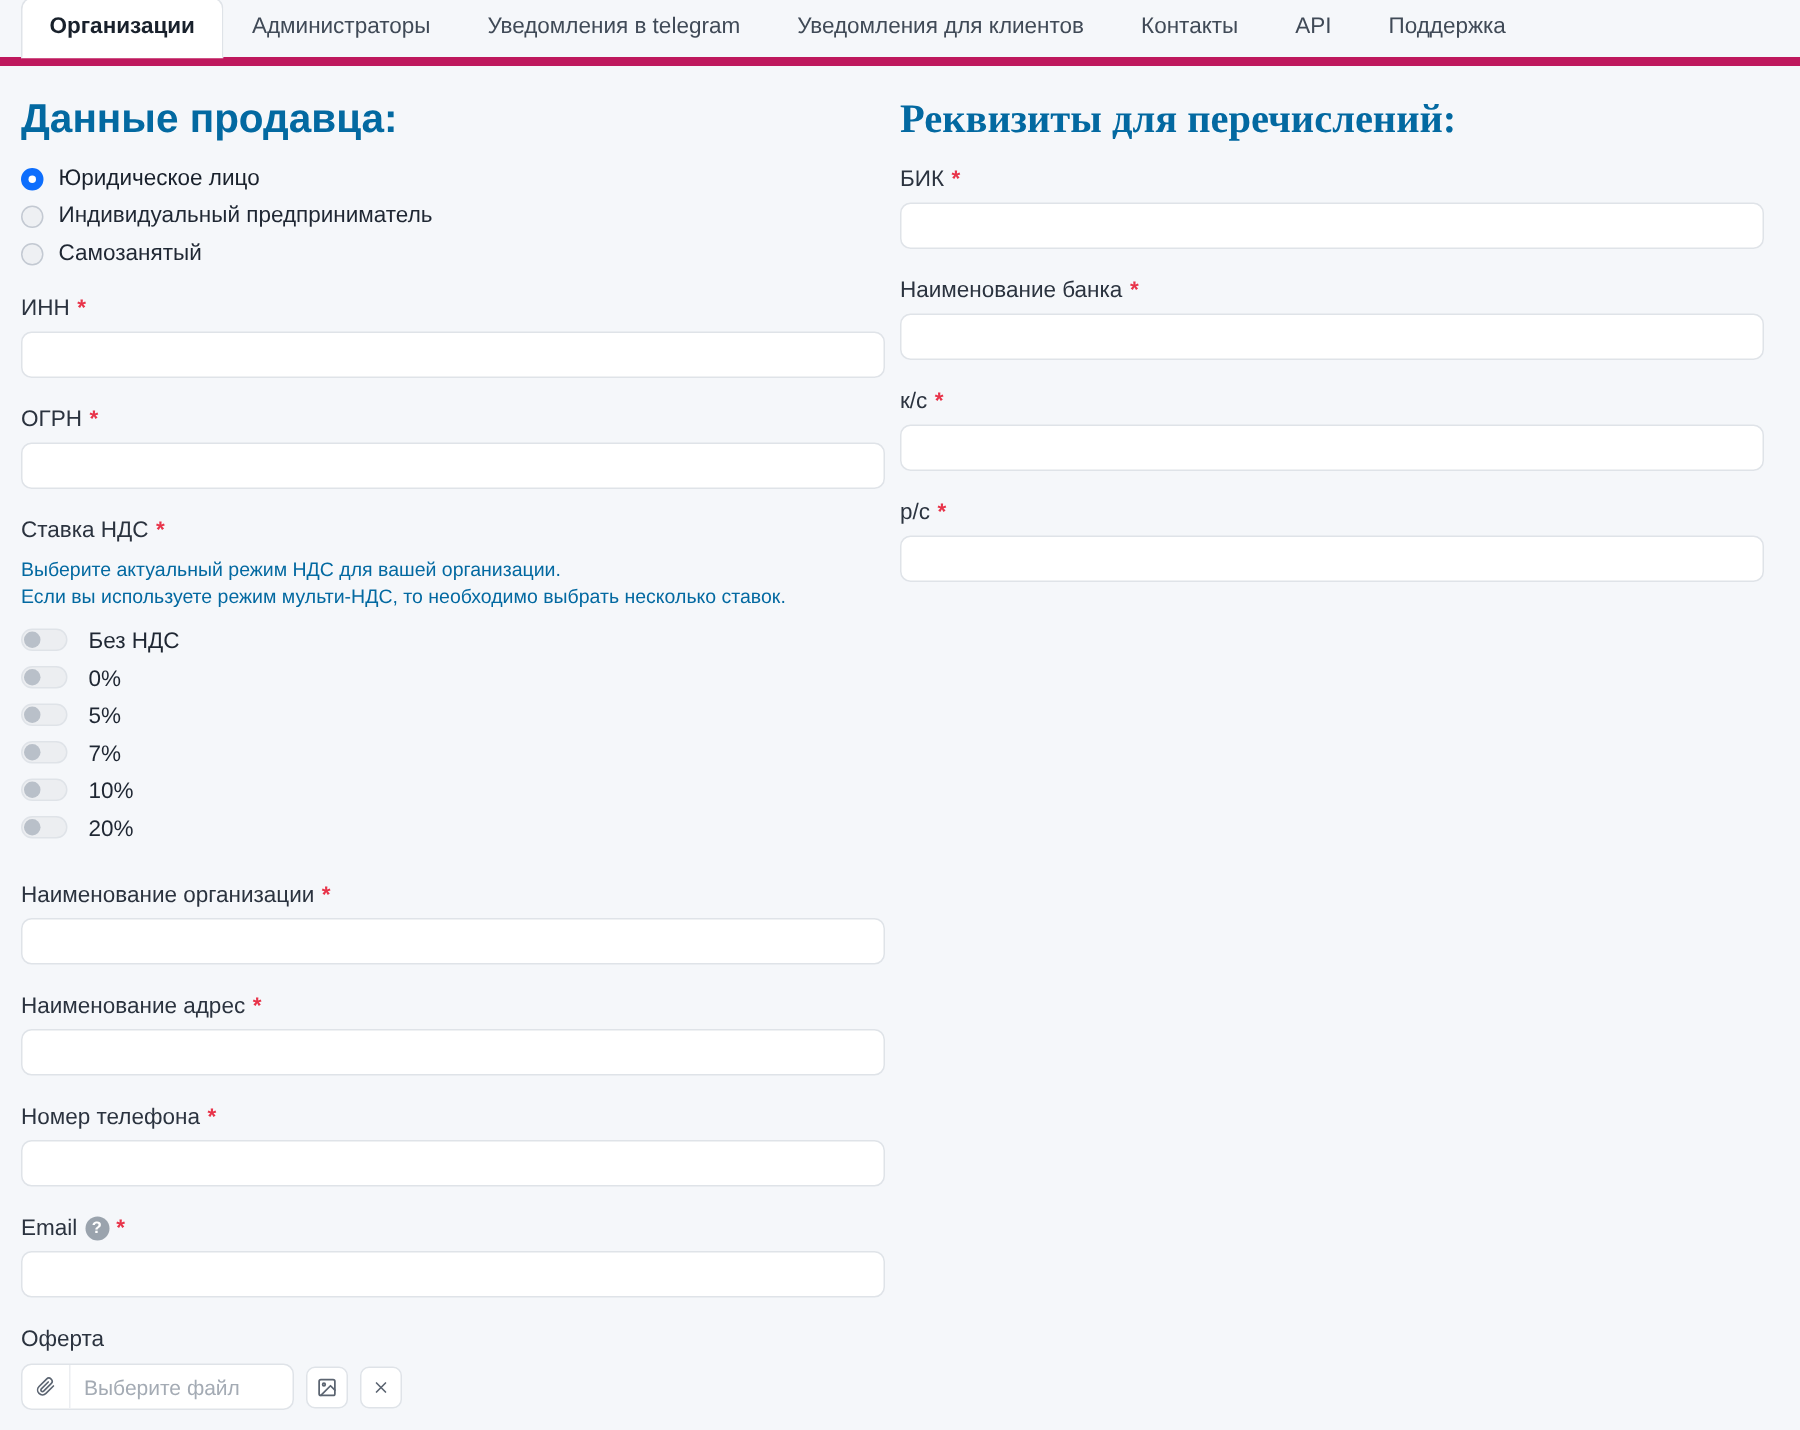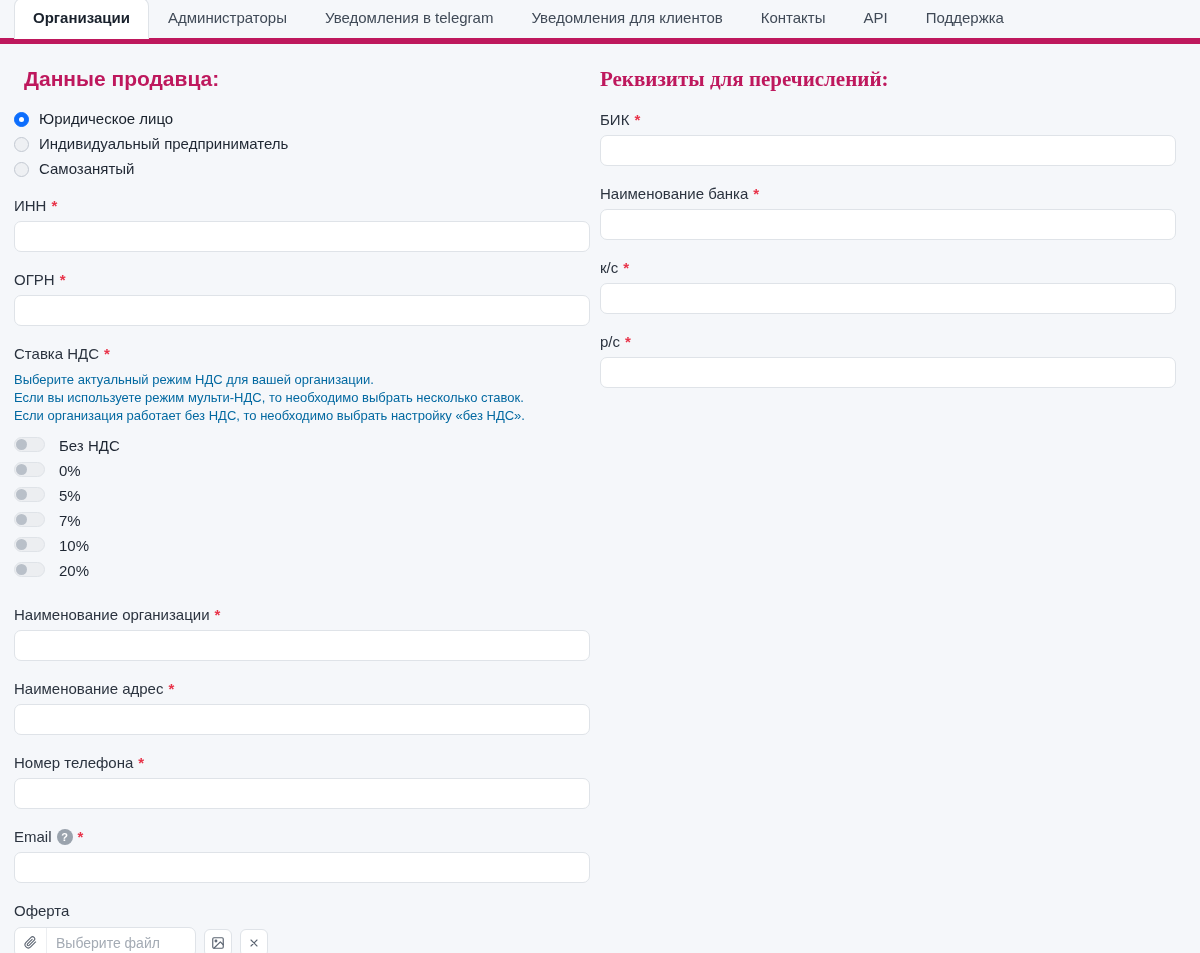--- a/index.html
+++ b/index.html
@@ -55,24 +55,24 @@
     padding: 22px 10px 0 14px;
     box-sizing: border-box;
   }
   .col-right {
     width: 600px;
     padding: 22px 12px 0 0;
     box-sizing: border-box;
   }
 
   .section-title {
-    font-size: 21px;
+    font-size: 27px;
     font-weight: bold;
-    color: #be185d;
-    margin: 0 0 18px 10px;
+    color: #0369a1;
+    margin: 0 0 18px 0;
     line-height: 26px;
   }
   .col-right .section-title {
     margin-left: 0;
     font-family: Liberation Serif, serif;
   }
 
   
   .radio-row {
     display: flex;
@@ -302,21 +302,20 @@
       <input class="input" type="text" value="" style="">
     </div>
 
     <div class="field">
       <div class="field-label">
         <span>Ставка НДС</span>
         <span class="req">*</span>
       </div>
       <div class="hint">Выберите актуальный режим НДС для вашей организации.</div>
       <div class="hint" style="margin-top:0">Если вы используете режим мульти-НДС, то необходимо выбрать несколько ставок.</div>
-      <div class="hint" style="margin-top:0">Если организация работает без НДС, то необходимо выбрать настройку «без НДС».</div>
 
       <div class="toggle-list">
         <div class="toggle-row">
           <span class="toggle"></span>
           <span class="toggle-label">Без НДС</span>
         </div>
         <div class="toggle-row">
           <span class="toggle"></span>
           <span class="toggle-label">0%</span>
         </div>

